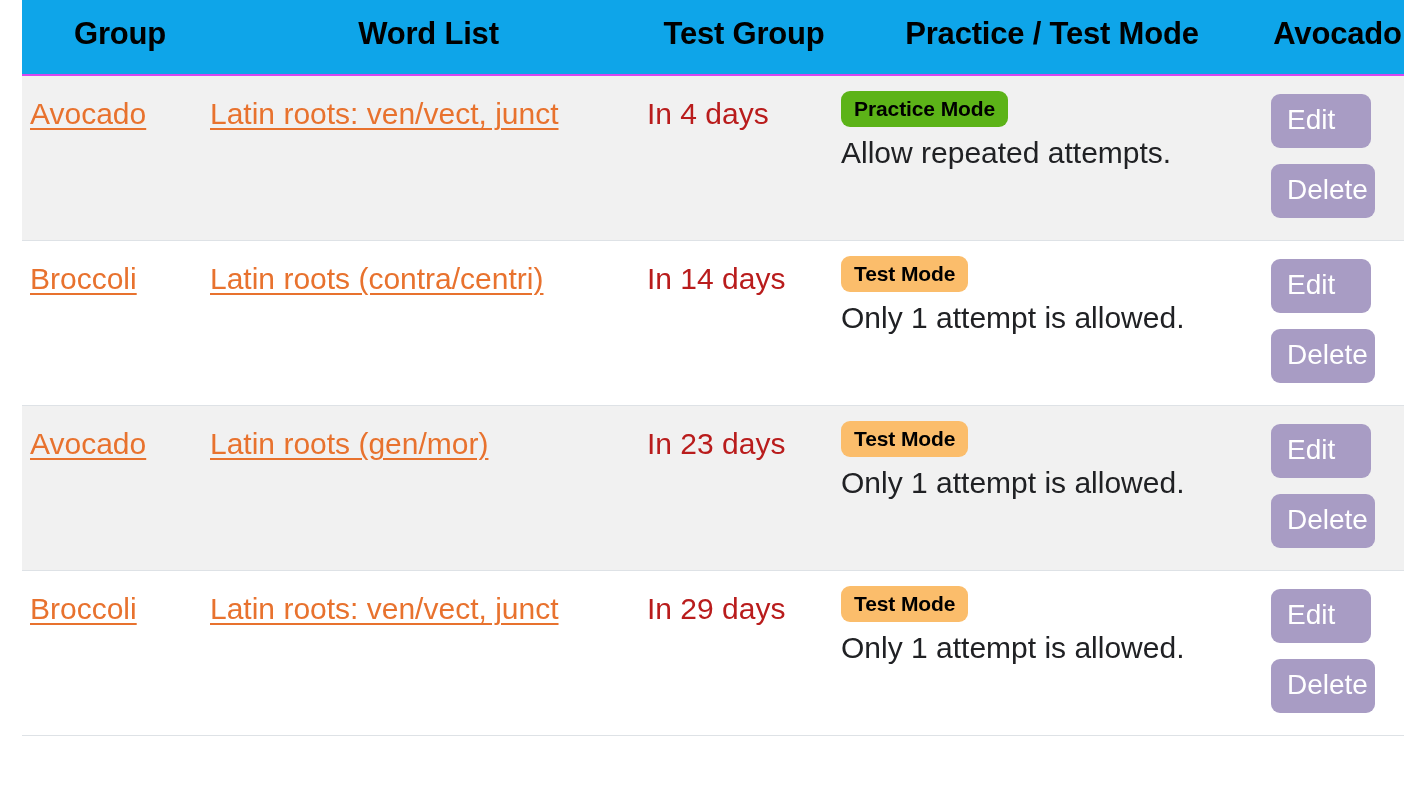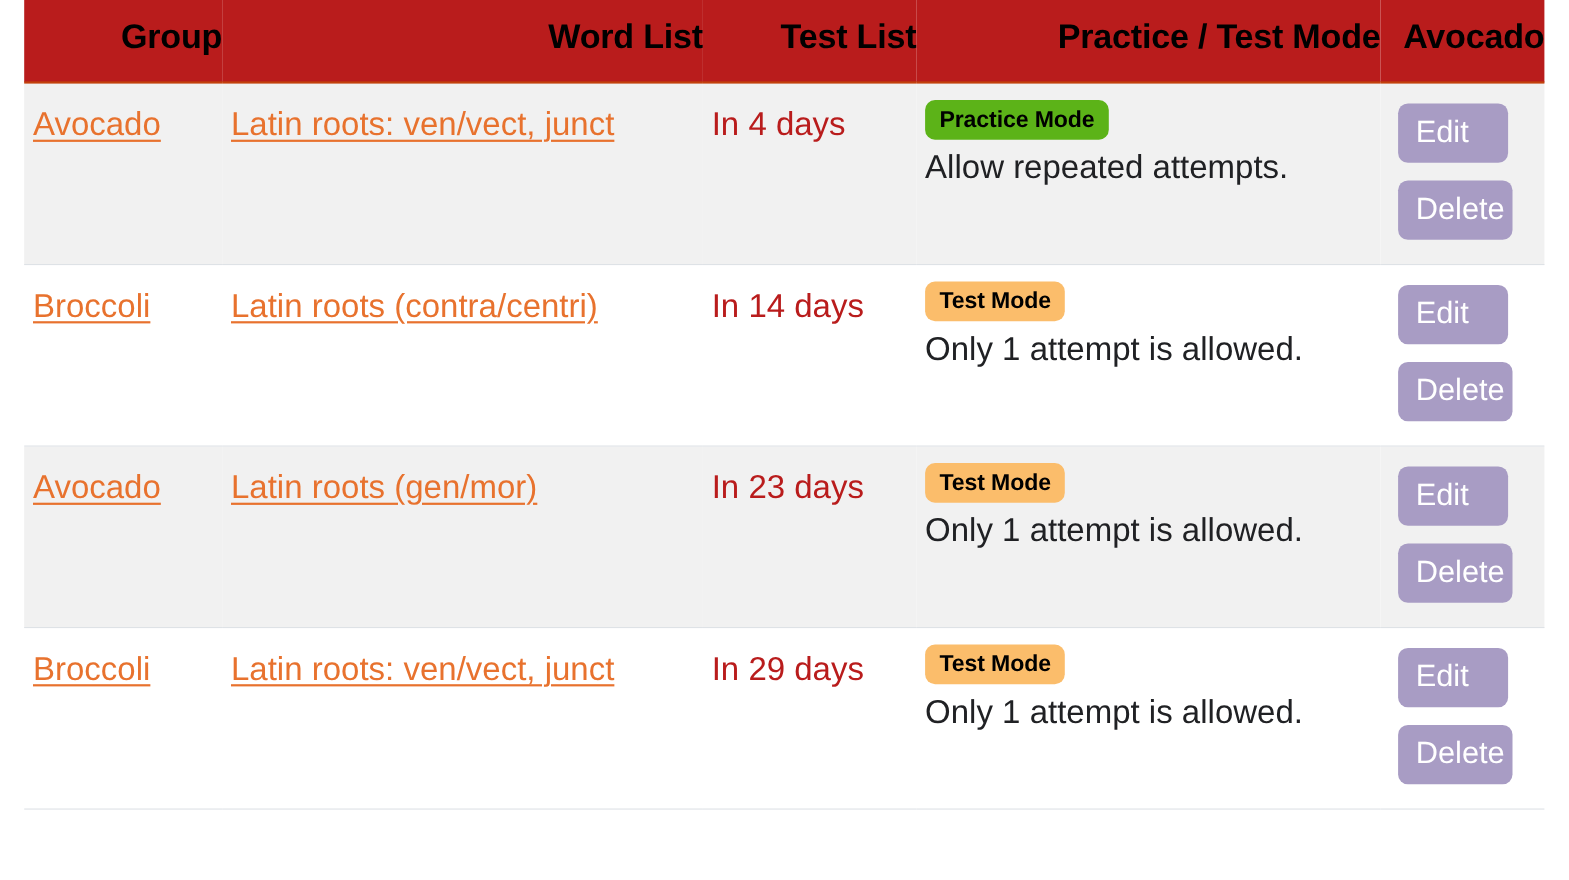--- a/index.html
+++ b/index.html
@@ -29,27 +29,27 @@
 
   
   col.col-group    { width: 180px; }
   col.col-wordlist { width: 437px; }
   col.col-testdate { width: 194px; }
   col.col-mode     { width: 422px; }
   col.col-actions  { width: 149px; }
 
   
   thead th {
-    text-align: right;
+    text-align: center;
     font-size: 31px;
     font-weight: 700;
     color: #000000;
-    background: #b91c1c;
+    background: #0ea5e9;
     padding: 16px 0 22px 16px;
-    border-bottom: 2px solid #c2410c;
+    border-bottom: 2px solid #d946ef;
     white-space: nowrap;
     letter-spacing: -0.2px;
   }
 
   
   tbody tr {
     border-bottom: 1px solid #dee2e6;
   }
   tbody tr.striped td {
     background: #f1f1f1;
@@ -155,21 +155,21 @@
       <col class="col-group">
       <col class="col-wordlist">
       <col class="col-testdate">
       <col class="col-mode">
       <col class="col-actions">
     </colgroup>
     <thead>
       <tr>
         <th>Group</th>
         <th>Word List</th>
-        <th>Test List</th>
+        <th>Test Group</th>
         <th>Practice / Test Mode</th>
         <th>Avocado</th>
       </tr>
     </thead>
     <tbody>
 
       <tr class="striped">
         <td class="cell-group">
           <a class="row-link">Avocado</a>
         </td>

